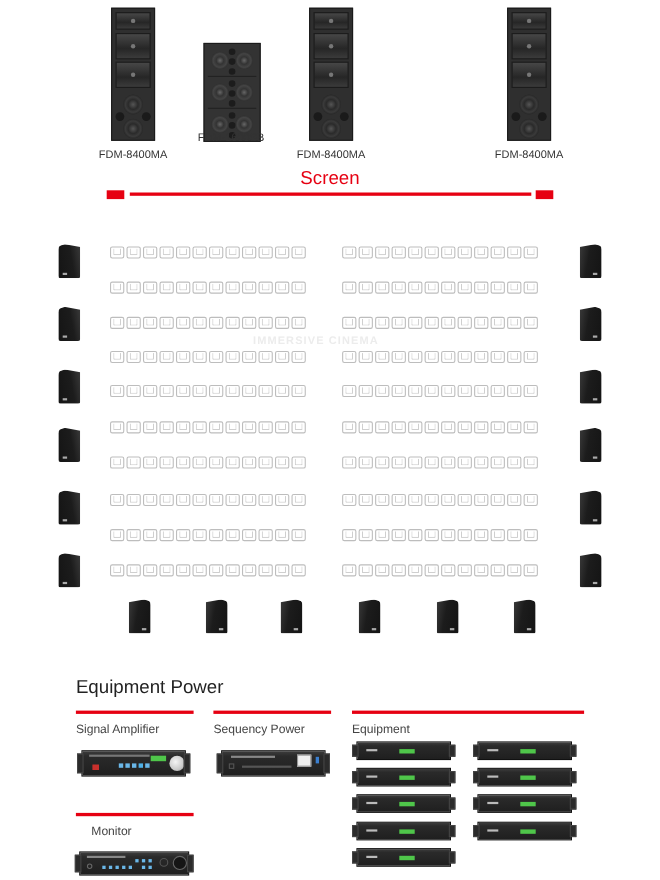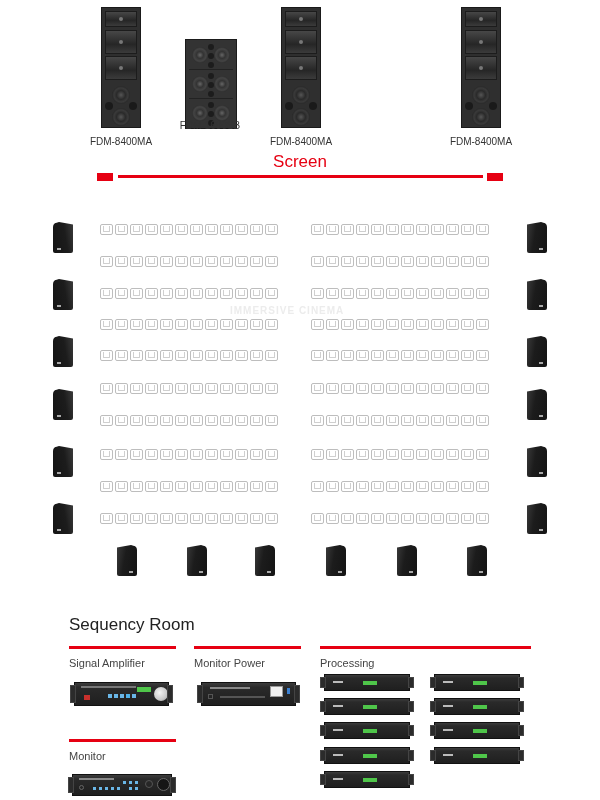--- a/index.html
+++ b/index.html
@@ -420,31 +420,31 @@
     <div class="surr" style="left: 527px; top: 446px;"></div>
     <div class="surr" style="left: 527px; top: 503px;"></div>
     <div class="surr" style="left: 117px; top: 545px;"></div>
     <div class="surr" style="left: 187px; top: 545px;"></div>
     <div class="surr" style="left: 255px; top: 545px;"></div>
     <div class="surr" style="left: 326px; top: 545px;"></div>
     <div class="surr" style="left: 397px; top: 545px;"></div>
     <div class="surr" style="left: 467px; top: 545px;"></div>
   </div>
 
-<div class="eq-title">Sequency Room</div>
+<div class="eq-title">Equipment Power</div>
 
 <div class="red-line" style="left:69px;top:646px;width:107px;"></div>
 <div class="red-line" style="left:194px;top:646px;width:107px;"></div>
 <div class="red-line" style="left:320px;top:646px;width:211px;"></div>
 <div class="red-line" style="left:69px;top:739px;width:107px;"></div>
 
 <div class="eq-label" style="left:69px;top:657px;">Signal Amplifier</div>
-<div class="eq-label" style="left:194px;top:657px;">Monitor Power</div>
-<div class="eq-label" style="left:320px;top:657px;">Processing</div>
-<div class="eq-label" style="left:69px;top:750px;">Monitor</div>
+<div class="eq-label" style="left:194px;top:657px;">Sequency Power</div>
+<div class="eq-label" style="left:320px;top:657px;">Equipment</div>
+<div class="eq-label" style="left:83px;top:750px;">Monitor</div>
 
 <div class="rack" style="left:74px;top:682px;width:95px;height:24px;">
   <div class="small-tag" style="left:6px;top:3px;width:55px;background:#777;"></div>
   <div class="btn-red" style="left:9px;top:12px;width:6px;height:5px;"></div>
   <div class="btn-blue" style="left:33px;top:11px;"></div>
   <div class="btn-blue" style="left:39px;top:11px;"></div>
   <div class="btn-blue" style="left:45px;top:11px;"></div>
   <div class="btn-blue" style="left:51px;top:11px;background:#4fb1e8;"></div>
   <div class="btn-blue" style="left:57px;top:11px;"></div>
   <div class="lcd" style="left:62px;top:4px;width:14px;height:5px;"></div>

